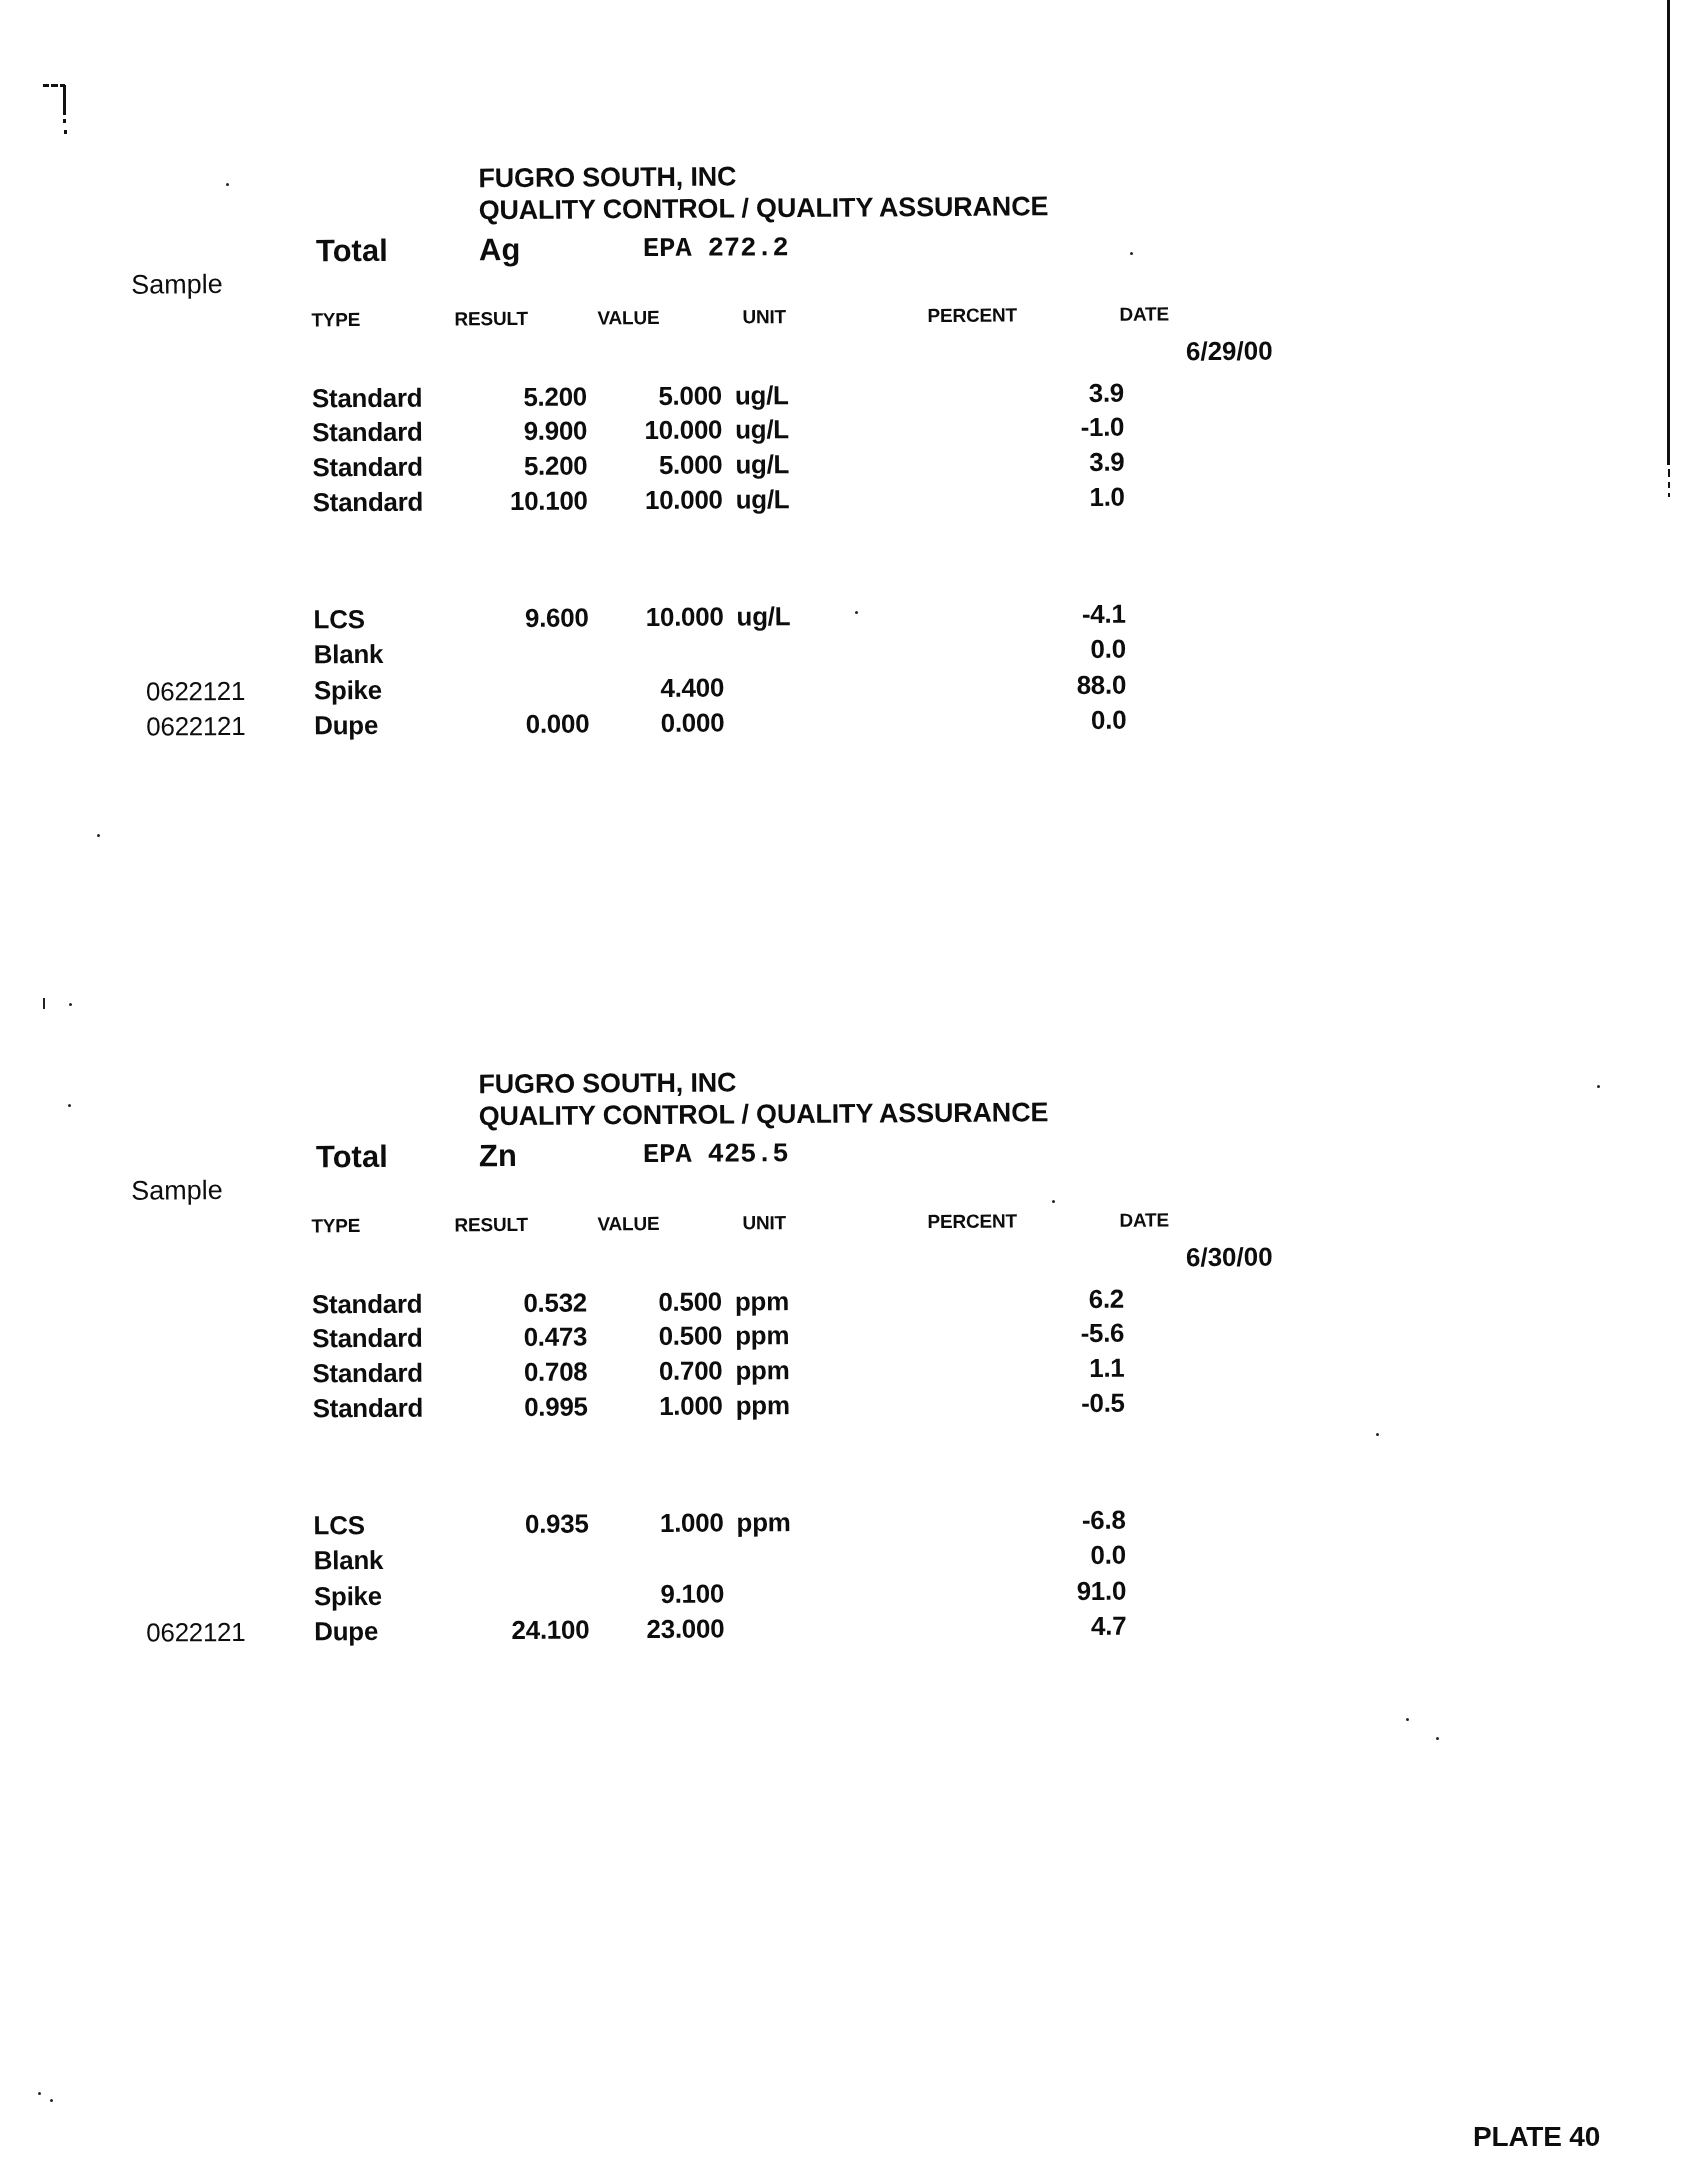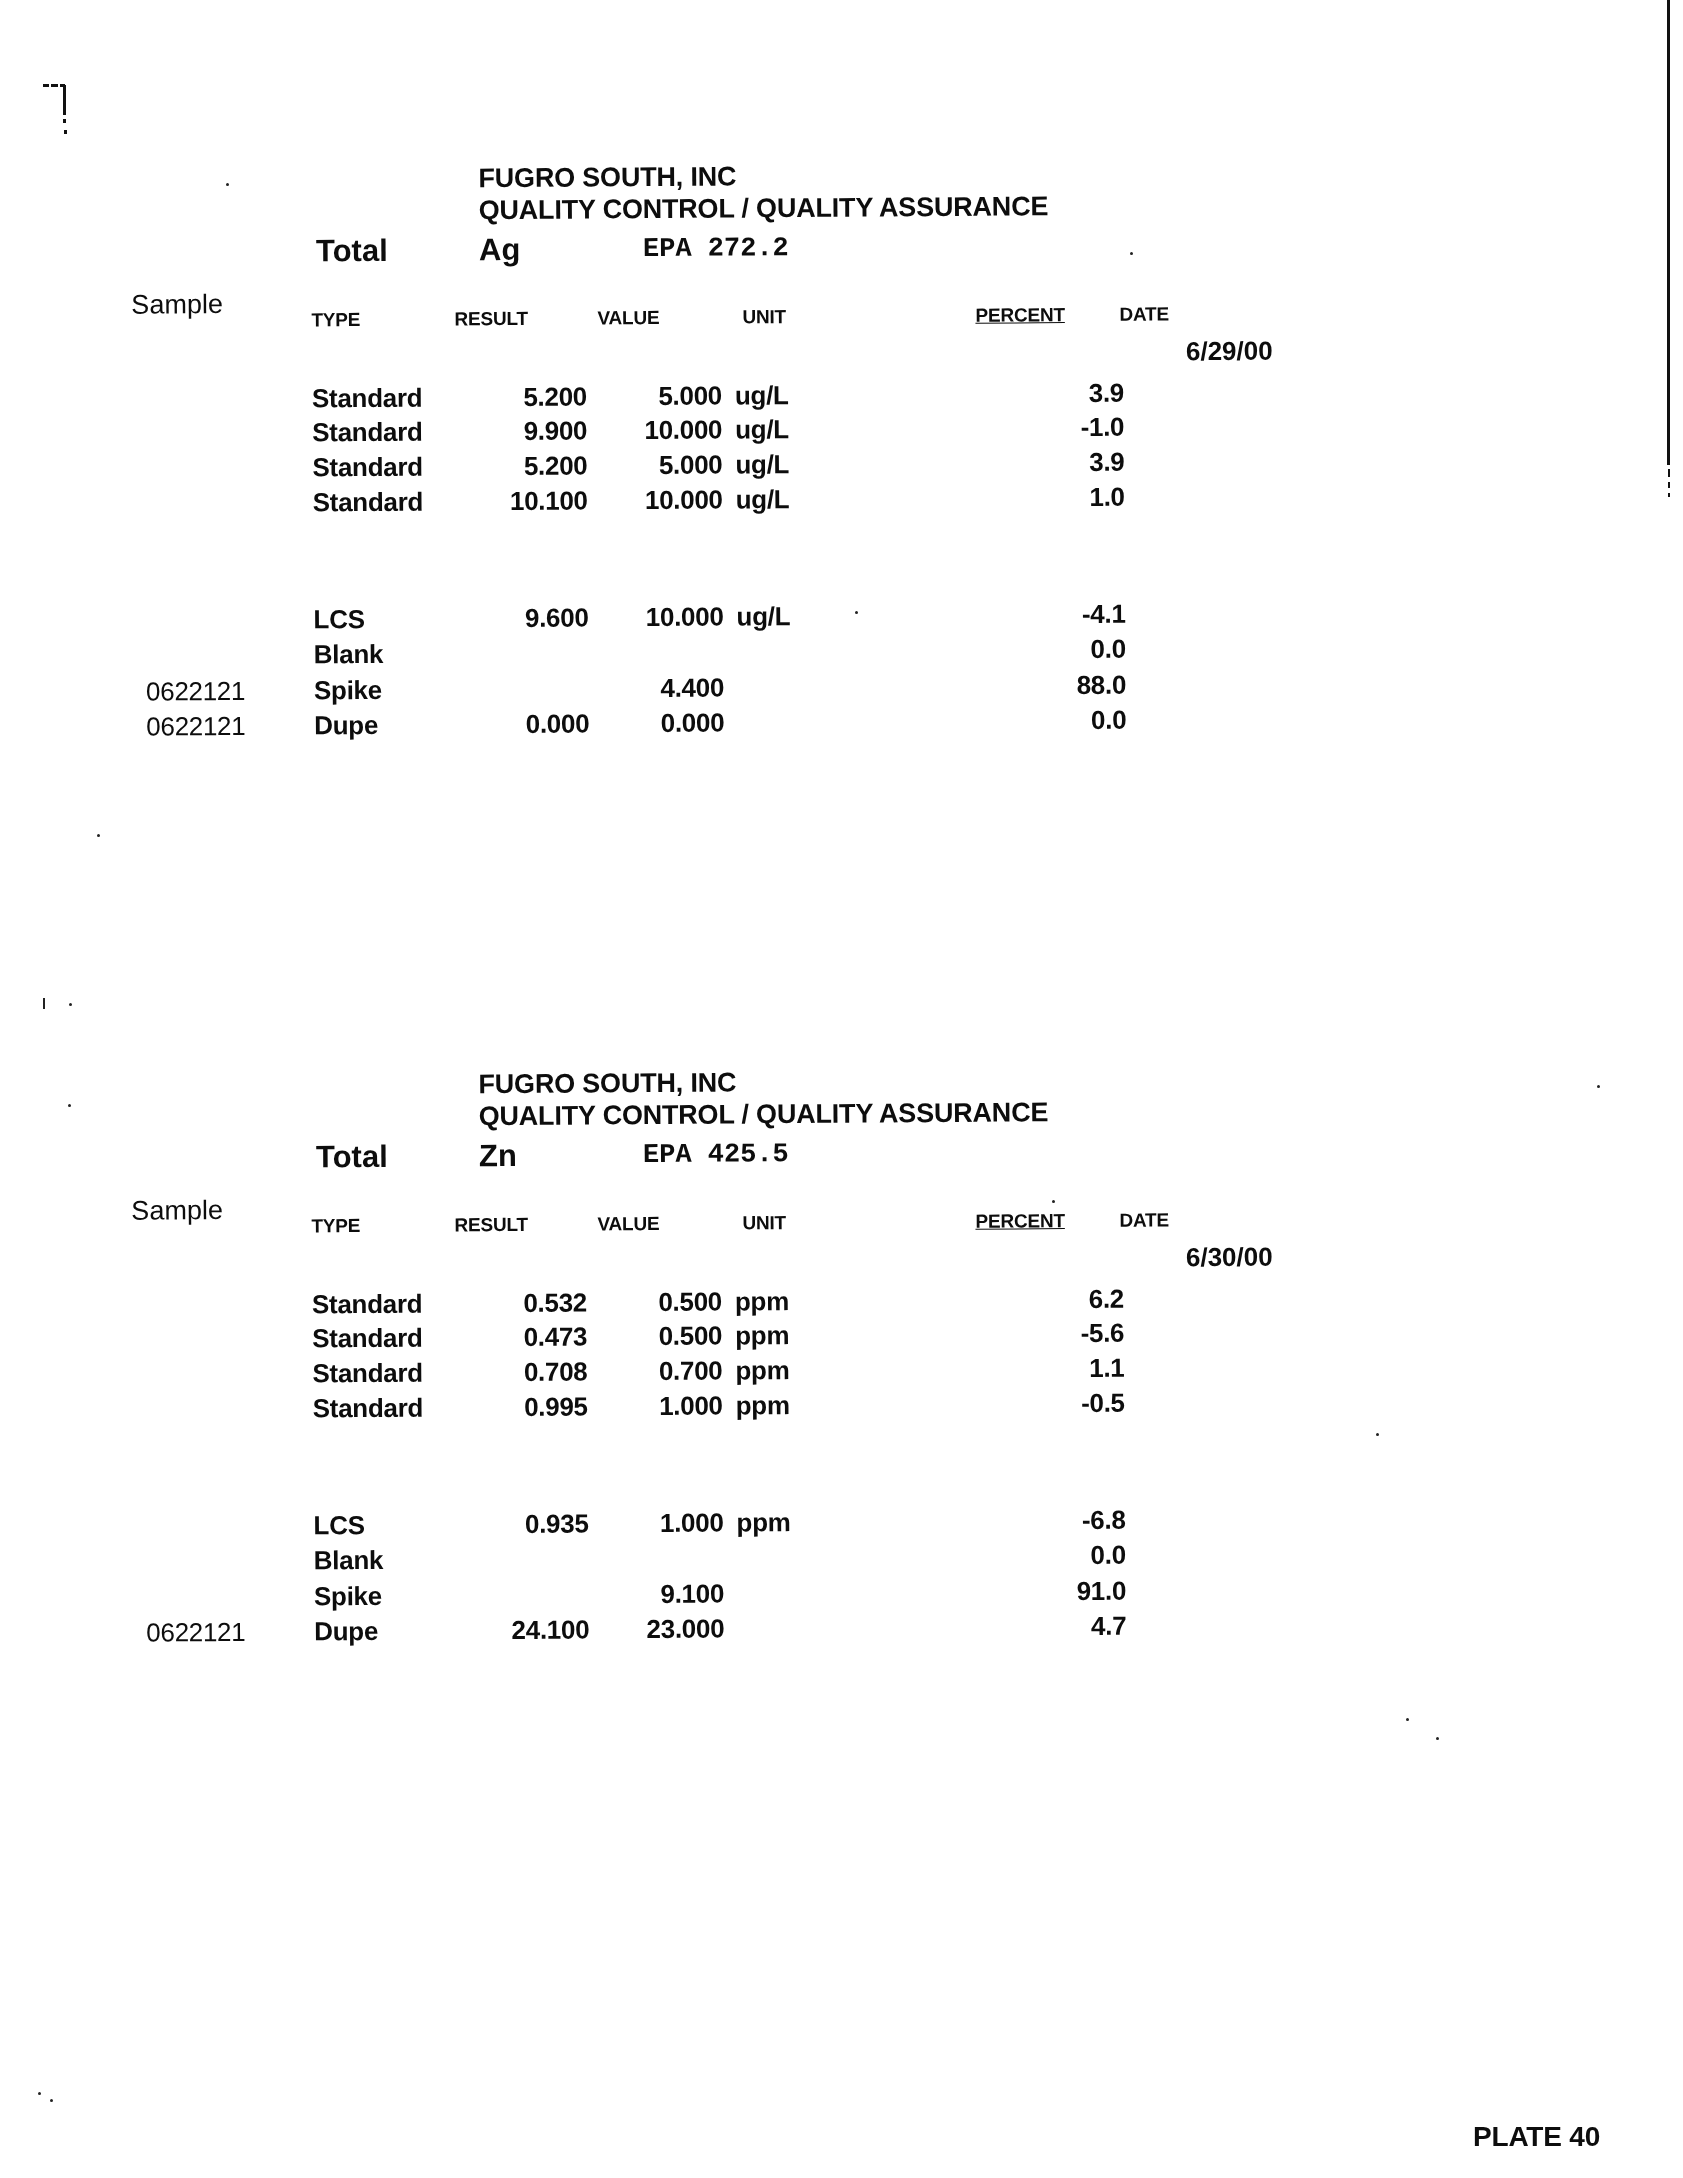--- a/index.html
+++ b/index.html
@@ -36,28 +36,28 @@
   .qc-table-2 { top: 1072px; }
 
   .qc-table > div, .qc-table span { white-space: nowrap; }
   .abs { position: absolute; }
 
   .company   { left: 480px; top: 0;    font-size: 27px; font-weight: 700; letter-spacing: -0.2px; }
   .subtitle  { left: 480px; top: 32px; font-size: 27px; font-weight: 700; letter-spacing: -0.2px; }
   .scope     { left: 317px; top: 69px; font-size: 31px; font-weight: 700; }
   .analyte   { left: 480px; top: 69px; font-size: 31px; font-weight: 700; }
   .method    { left: 644px; top: 72px; font-size: 27px; font-weight: 700; font-family: Liberation Mono, monospace; }
-  .sample-label { left: 132px; top: 124px; font-size: 27px; font-weight: 400; }
+  .sample-label { left: 132px; top: 104px; font-size: 27px; font-weight: 400; }
 
   .ch { position: absolute; top: 145px; font-size: 19px; font-weight: 700; letter-spacing: -0.2px; }
   .ch-type    { left: 312px; }
   .ch-result  { left: 455px; }
   .ch-value   { left: 598px; }
   .ch-unit    { left: 743px; }
-  .ch-percent { left: 976px; text-decoration: underline; }
+  .ch-percent { left: 928px; }
   .ch-date    { left: 1120px; }
 
   .date-value { left: 1129px; top: 178px; width: 144px; text-align: right;
                 font-size: 26px; font-weight: 700; }
 
   .row { position: absolute; left: 0; width: 1485px; height: 32px; }
   .r0 { top: 219px; } .r1 { top: 253px; } .r2 { top: 288px; } .r3 { top: 323px; }
   .r4 { top: 440px; } .r5 { top: 475px; } .r6 { top: 511px; } .r7 { top: 546px; }
 
   .cell { position: absolute; top: 0; font-size: 26px; font-weight: 700; letter-spacing: -0.3px; }

